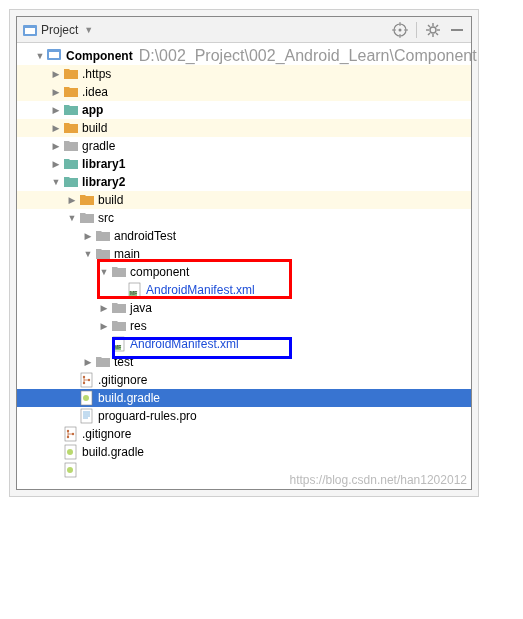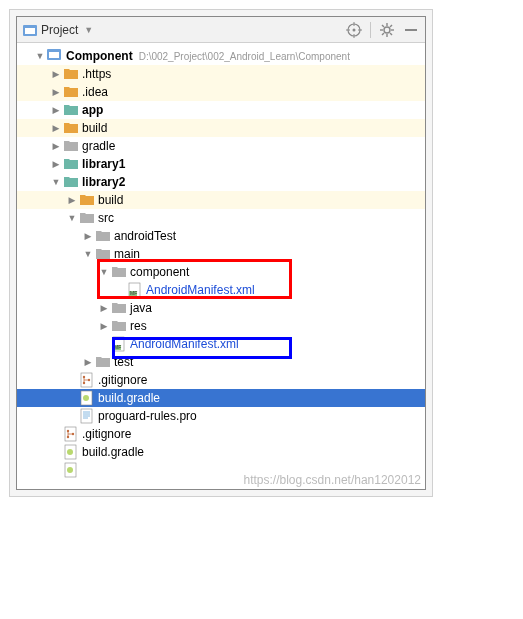--- a/index.html
+++ b/index.html
@@ -4,21 +4,21 @@
 <style>
   * { margin: 0; padding: 0; box-sizing: border-box; }
   body {
     font-family: "Segoe UI", Arial, sans-serif;
     font-size: 12px;
     background: #fff;
     padding: 16px;
     color: #000;
   }
   .outer-frame {
-    width: 410px;
+    width: 456px;
     border: 1px solid #888;
     box-shadow: 0 0 0 6px #f5f5f5, 0 0 0 7px #d0d0d0;
     background: #fff;
   }
   .toolbar {
     display: flex;
     align-items: center;
     height: 26px;
     border-bottom: 1px solid #d0d0d0;
     background: #f2f2f2;
@@ -42,21 +42,21 @@
   .row .ind { display:inline-block; width: 16px; flex-shrink:0; }
   .arrow {
     width: 14px; text-align: center;
     font-size: 9px; color: #838383; user-select: none;
     flex-shrink: 0;
   }
   .arrow.none { visibility: hidden; }
   .icon { width: 16px; height: 16px; display:flex; align-items:center; justify-content:center; flex-shrink:0; margin-right:3px;}
   .label { }
   .bold { font-weight: bold; }
-  .path { color: #999; margin-left: 6px; font-size: 10px; }
+  .path { color: #999; margin-left: 6px; font-size: 16px; }
   .teal-text { color: #1d4ed8; }
   .hl-yellow { background: #fffae6; }
   .hl-blue { background: #3874d1; color: #fff; }
   .hl-blue .label { color: #fff; }
   .ann-box {
     position: absolute;
     border-width: 3px;
     border-style: solid;
     pointer-events: none;
   }

